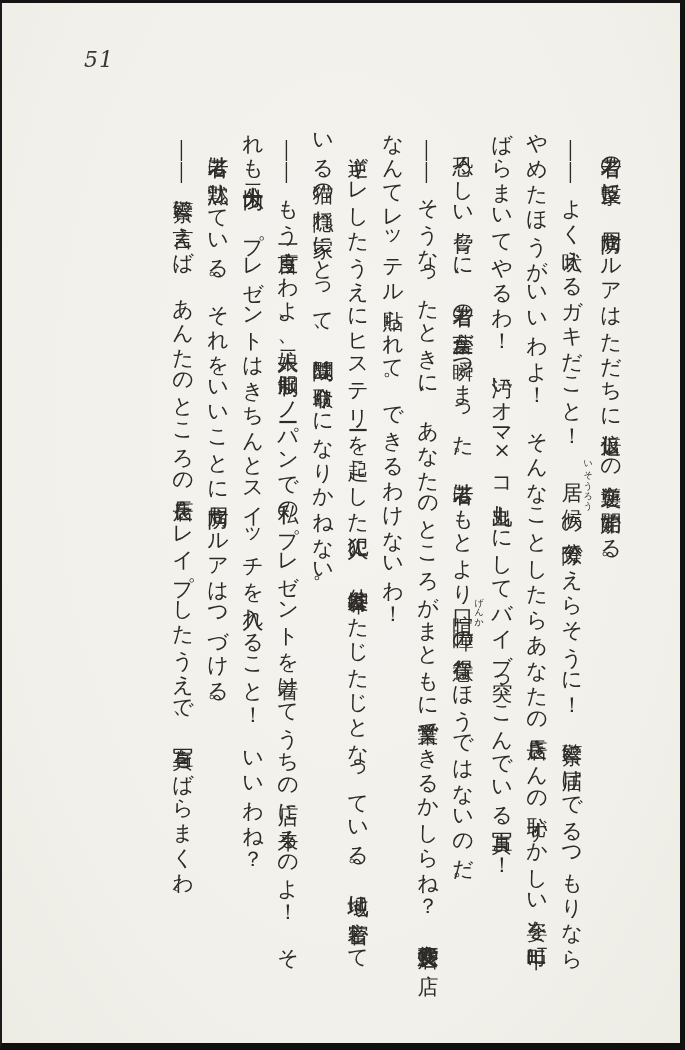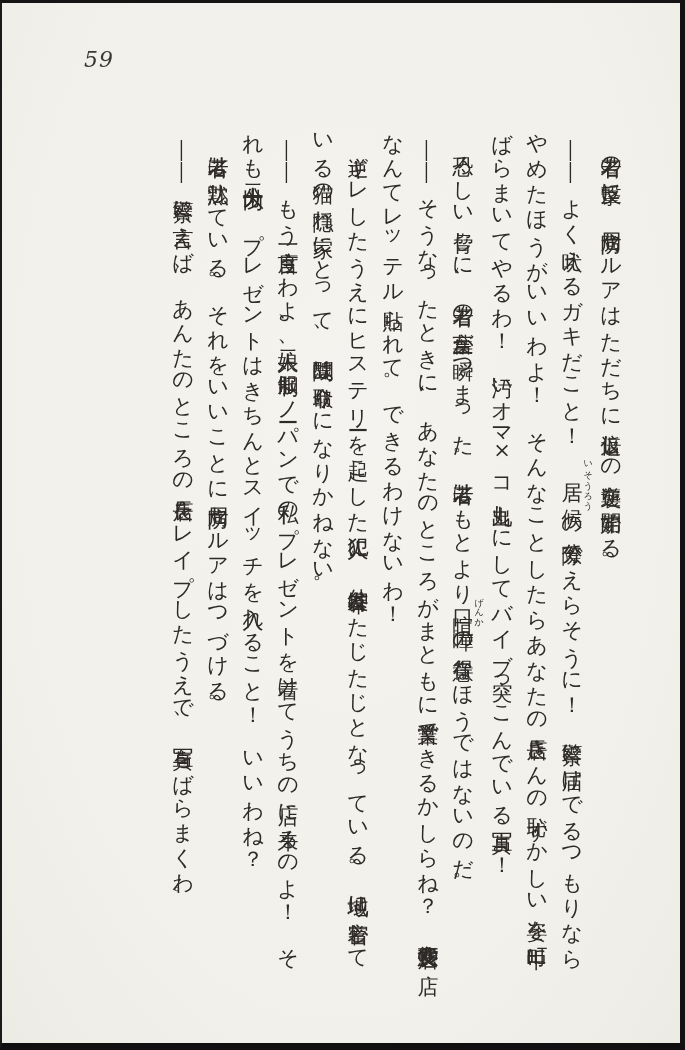--- a/index.html
+++ b/index.html
@@ -56,21 +56,21 @@
   ruby rt {
     font-size: 9px;
     letter-spacing: 0;
     color: #2d2a28;
   }
 </style>
 </head>
 <body>
 
 <div class="page">
-  <div class="page-number">59</div>
+  <div class="page-number">51</div>
   <div class="text-block">
       <p>若者の反撃に、周防セルアはただちに倍返しの逆襲を開始する。</p>
       <p>――よく吠えるガキだこと！　<ruby>居候<rt>いそうろう</rt></ruby>の分際でえらそうに！　警察に届けでるつもりならやめたほうがいいわよ！　そんなことしたらあなたの店長さんの恥ずかしい姿を町中にばらまいてやるわ！　汚いオマ×コ丸出しにしてバイブ突っこんでいる写真よ！</p>
       <p>恐ろしい脅しに、若者の言葉が一瞬つまった。若者はもとより口<ruby>喧嘩<rt>げんか</rt></ruby>の得意なほうではないのだ。</p>
       <p>――そうなったときに、あなたのところがまともに営業できるかしらね？　変態女店長の店なんてレッテル貼られて。できるわけないわ！</p>
       <p>逆ギレしたうえにヒステリーを起こした犯人に、仲谷友希はたじたじとなっている。地域に密着している猫の隠れ家にとって、醜聞は命取りになりかねない。</p>
       <p>――もう一度言うわよ、娘二人、制服にノーパンで私のプレゼントを着けてうちの店に来るのよ！　それも二十分以内！　プレゼントはきちんとスイッチを入れること！　いいわね？</p>
       <p>若者は沈黙している。それをいいことに周防セルアはつづける。</p>
       <p>――警察に言えば、あんたのところの店長をレイプしたうえで、写真をばらまくわ。</p>
     </div>

